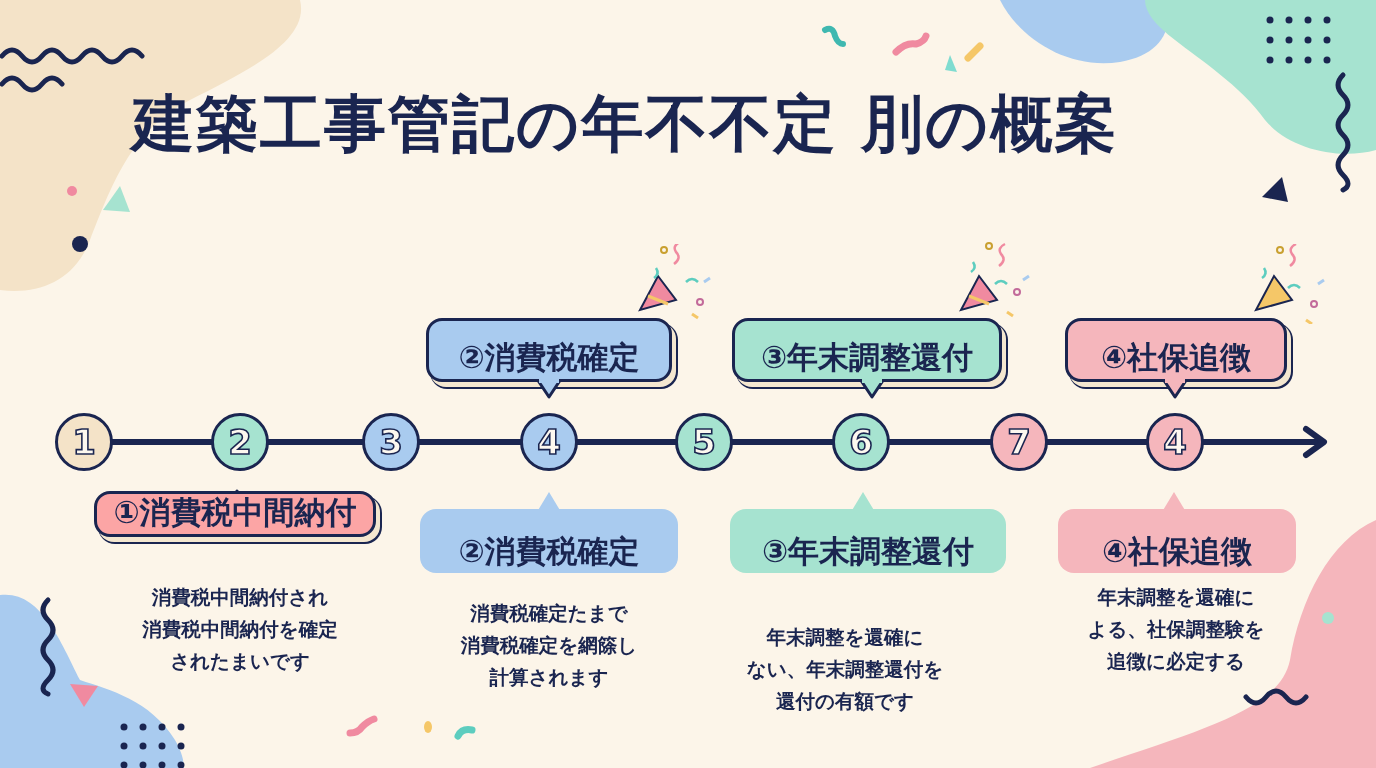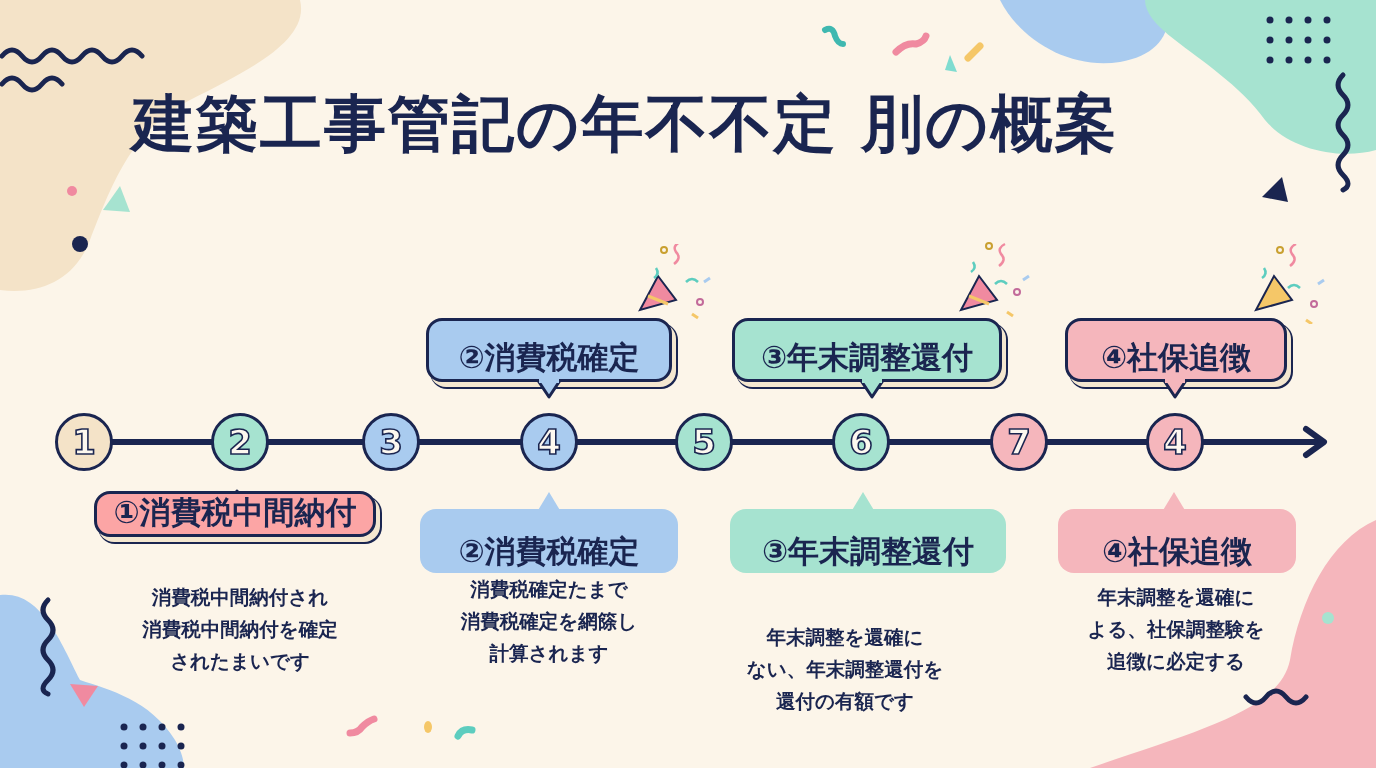--- a/index.html
+++ b/index.html
@@ -231,21 +231,21 @@
 </svg>
 <div class="bubble" style="left:1058px;top:509px;width:238px;height:64px;background:#f5b6bc;">
   <span>④社保追徴</span>
 </div>
 
 <div class="desc" style="left:110px;top:582px;">
   <div>消費税中間納付され</div>
   <div>消費税中間納付を確定</div>
   <div>されたまいです</div>
 </div>
-<div class="desc" style="left:419px;top:574px;">
+<div class="desc" style="left:419px;top:598px;">
   <div>消費税確定たまで</div>
   <div>消費税確定を網篨し</div>
   <div>計算されます</div>
 </div>
 <div class="desc" style="left:715px;top:582px;margin-top:40px;">
   <div>年末調整を還確に</div>
   <div>ない、年末調整還付を</div>
   <div>還付の有額です</div>
 </div>
 <div class="desc" style="left:1046px;top:582px;">

